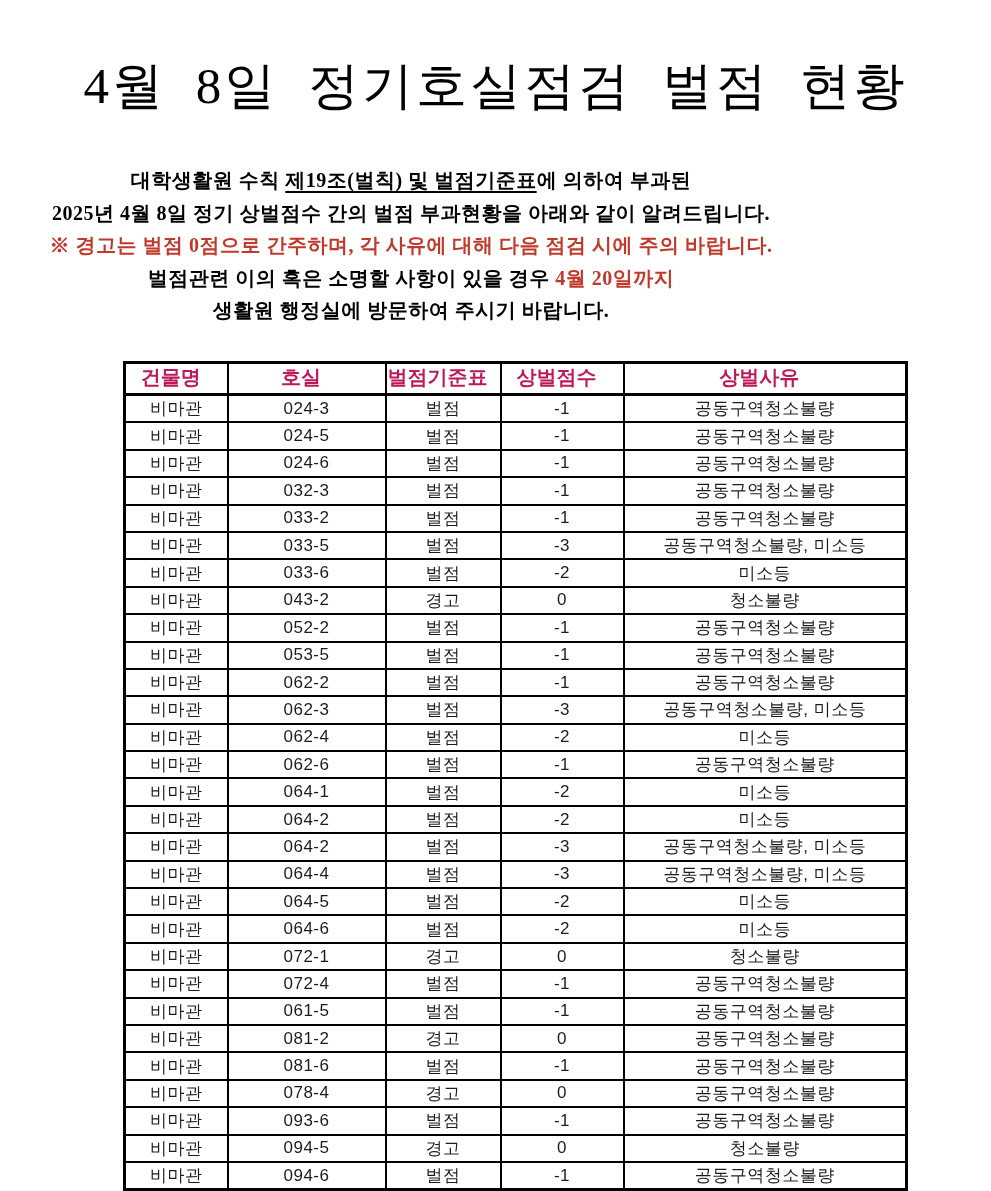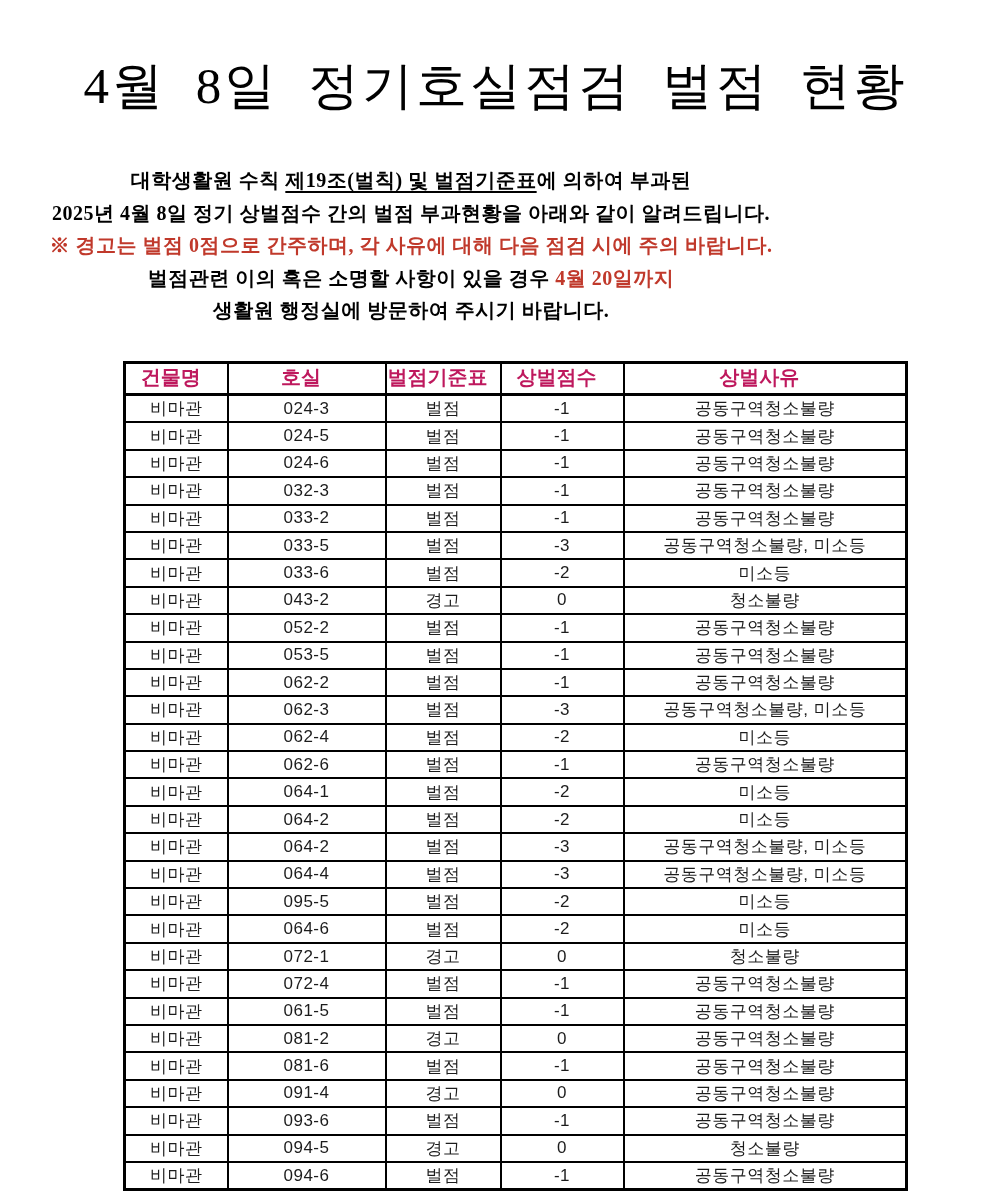--- a/index.html
+++ b/index.html
@@ -239,21 +239,21 @@
       </tr>
       <tr>
         <td>비마관</td>
         <td>064-4</td>
         <td>벌점</td>
         <td>-3</td>
         <td>공동구역청소불량, 미소등</td>
       </tr>
       <tr>
         <td>비마관</td>
-        <td>095-5</td>
+        <td>064-5</td>
         <td>벌점</td>
         <td>-2</td>
         <td>미소등</td>
       </tr>
       <tr>
         <td>비마관</td>
         <td>064-6</td>
         <td>벌점</td>
         <td>-2</td>
         <td>미소등</td>
@@ -288,21 +288,21 @@
       </tr>
       <tr>
         <td>비마관</td>
         <td>081-6</td>
         <td>벌점</td>
         <td>-1</td>
         <td>공동구역청소불량</td>
       </tr>
       <tr>
         <td>비마관</td>
-        <td>091-4</td>
+        <td>078-4</td>
         <td>경고</td>
         <td>0</td>
         <td>공동구역청소불량</td>
       </tr>
       <tr>
         <td>비마관</td>
         <td>093-6</td>
         <td>벌점</td>
         <td>-1</td>
         <td>공동구역청소불량</td>

